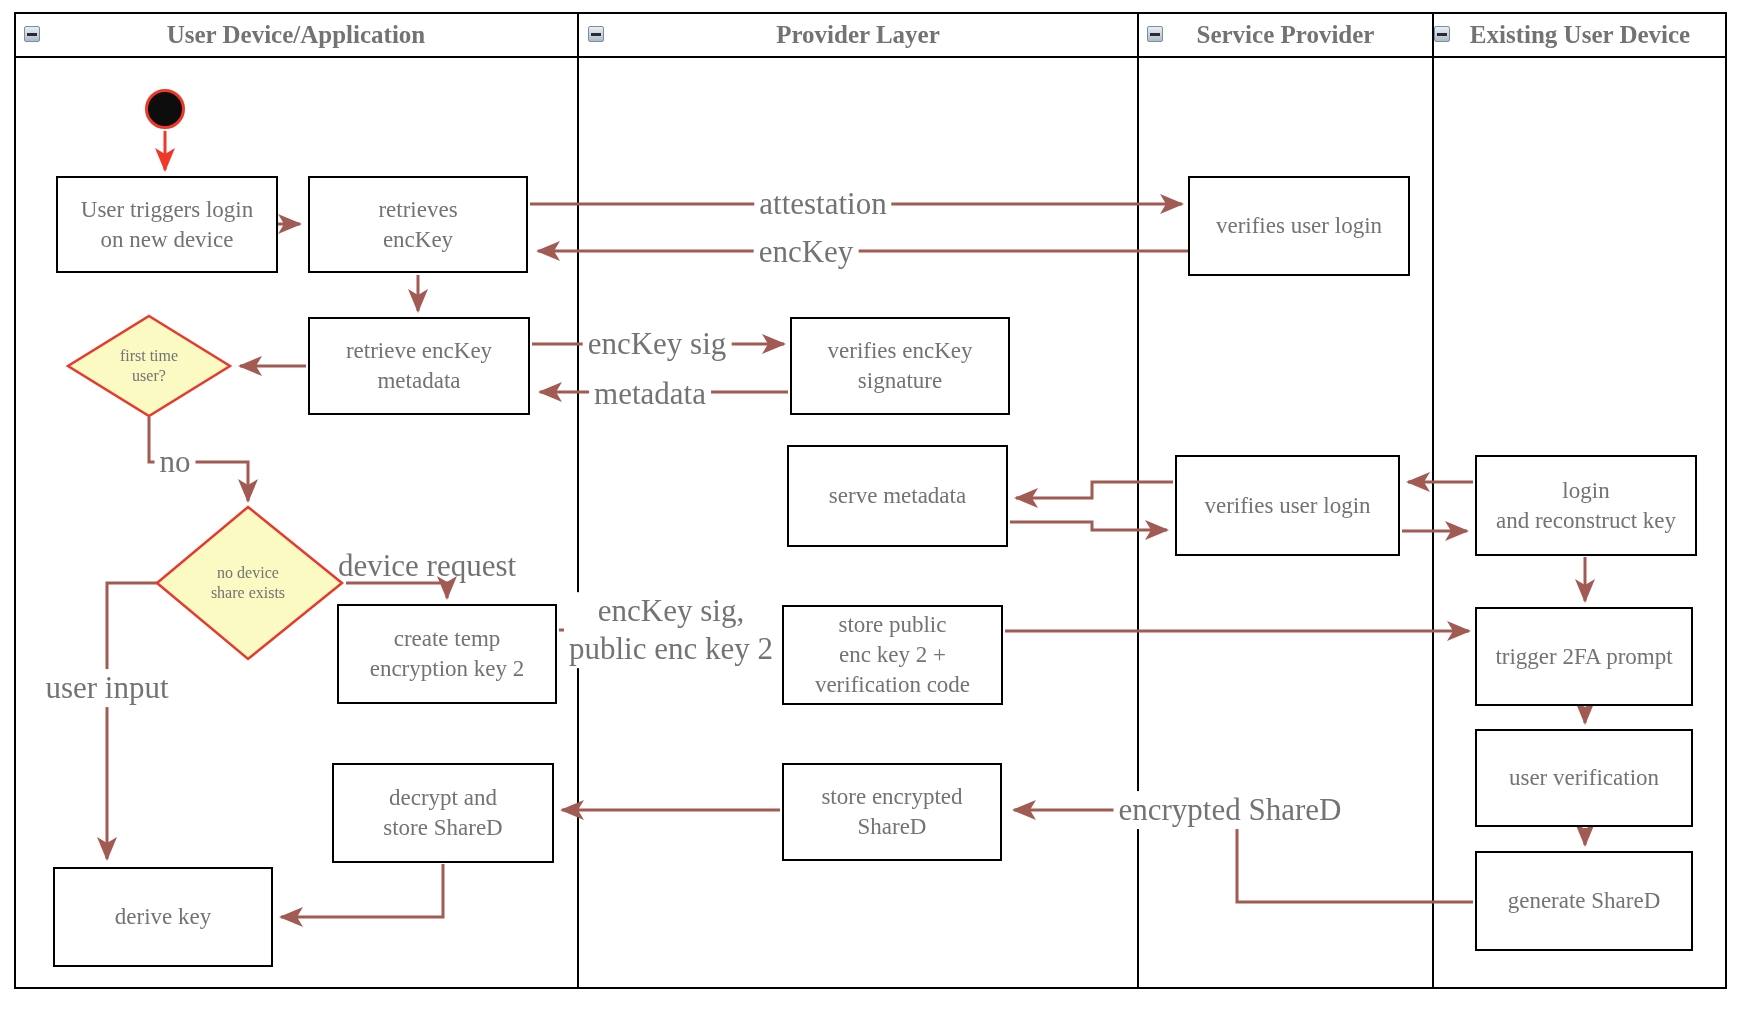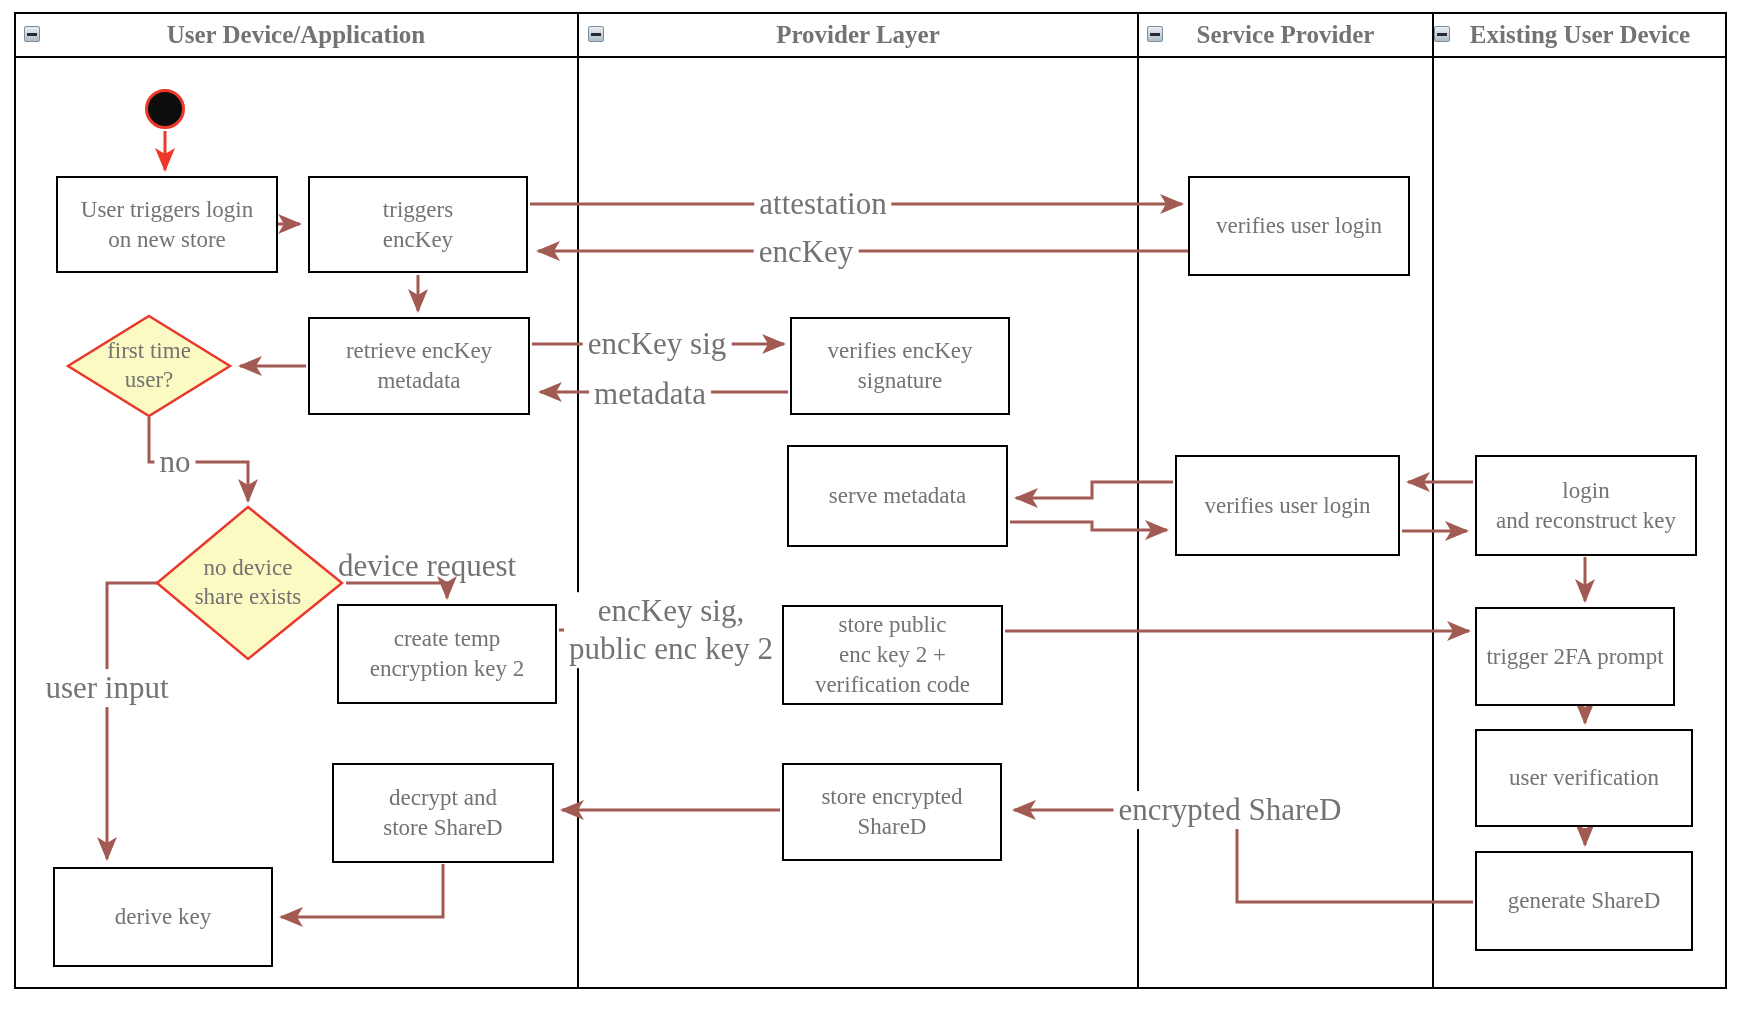--- a/index.html
+++ b/index.html
@@ -20,21 +20,21 @@
     top:26px;width:16px;height:16px;border:1px solid #7d8d9b;border-radius:2px;
     background:linear-gradient(#e8eef3,#aebdca);display:flex;align-items:center;justify-content:center;
   }
   .collapse-btn .bar{width:10px;height:3px;background:#2a2a33;}
   .node{
     border:2px solid #000;background:#fff;display:flex;align-items:center;justify-content:center;
     text-align:center;font-size:23px;line-height:1.3;white-space:pre-line;
   }
   .decision-label{
     display:flex;align-items:center;justify-content:center;text-align:center;
-    font-size:23px;line-height:1.25;white-space:pre-line;background:transparent;
+    font-size:16px;line-height:1.25;white-space:pre-line;background:transparent;
   }
   .start-node{
     left:145px;top:89px;width:40px;height:40px;border-radius:50%;
     background:#0d0d0d;border:3px solid #ef3829;
   }
   .edge-label{
     transform:translate(-50%,-50%);background:#fff;padding:0 5px;
     font-size:31px;line-height:1.22;text-align:center;white-space:pre-line;
   }
   .edge-label.no-bg{background:transparent;}
@@ -107,38 +107,38 @@
 
     <g fill="#FBFAC3" stroke="#E8392C" stroke-width="2.5">
       <polygon points="149,316 230,366 149,416 68,366"></polygon>
       <polygon points="248,507 342,583 248,659 157,583"></polygon>
     </g>
   </svg>
 
   <div class="abs start-node"></div>
 
   <div class="abs node" style="left:56px;top:176px;width:222px;height:97px"><span>User triggers login
-on new store</span></div>
-  <div class="abs node" style="left:308px;top:176px;width:220px;height:97px"><span>triggers
+on new device</span></div>
+  <div class="abs node" style="left:308px;top:176px;width:220px;height:97px"><span>retrieves
 encKey</span></div>
   <div class="abs node" style="left:1188px;top:176px;width:222px;height:100px"><span>verifies user login</span></div>
   <div class="abs node" style="left:308px;top:317px;width:222px;height:98px"><span>retrieve encKey
 metadata</span></div>
   <div class="abs node" style="left:790px;top:317px;width:220px;height:98px"><span>verifies encKey
 signature</span></div>
   <div class="abs node" style="left:787px;top:445px;width:221px;height:102px"><span>serve metadata</span></div>
   <div class="abs node" style="left:1175px;top:455px;width:225px;height:101px"><span>verifies user login</span></div>
   <div class="abs node" style="left:1475px;top:455px;width:222px;height:101px"><span>login
 and reconstruct key</span></div>
   <div class="abs node" style="left:337px;top:604px;width:220px;height:100px"><span>create temp
 encryption key 2</span></div>
   <div class="abs node" style="left:782px;top:605px;width:221px;height:100px"><span>store public
 enc key 2 +
 verification code</span></div>
-  <div class="abs node" style="left:1475px;top:607px;width:200px;height:99px"><span>trigger 2FA prompt</span></div>
+  <div class="abs node" style="left:1475px;top:607px;width:218px;height:99px"><span>trigger 2FA prompt</span></div>
   <div class="abs node" style="left:1475px;top:729px;width:218px;height:98px"><span>user verification</span></div>
   <div class="abs node" style="left:1475px;top:851px;width:218px;height:100px"><span>generate ShareD</span></div>
   <div class="abs node" style="left:782px;top:763px;width:220px;height:98px"><span>store encrypted
 ShareD</span></div>
   <div class="abs node" style="left:332px;top:763px;width:222px;height:100px"><span>decrypt and
 store ShareD</span></div>
   <div class="abs node" style="left:53px;top:867px;width:220px;height:100px"><span>derive key</span></div>
 
   <div class="abs decision-label" style="left:74px;top:331px;width:150px;height:70px">first time
 user?</div>

